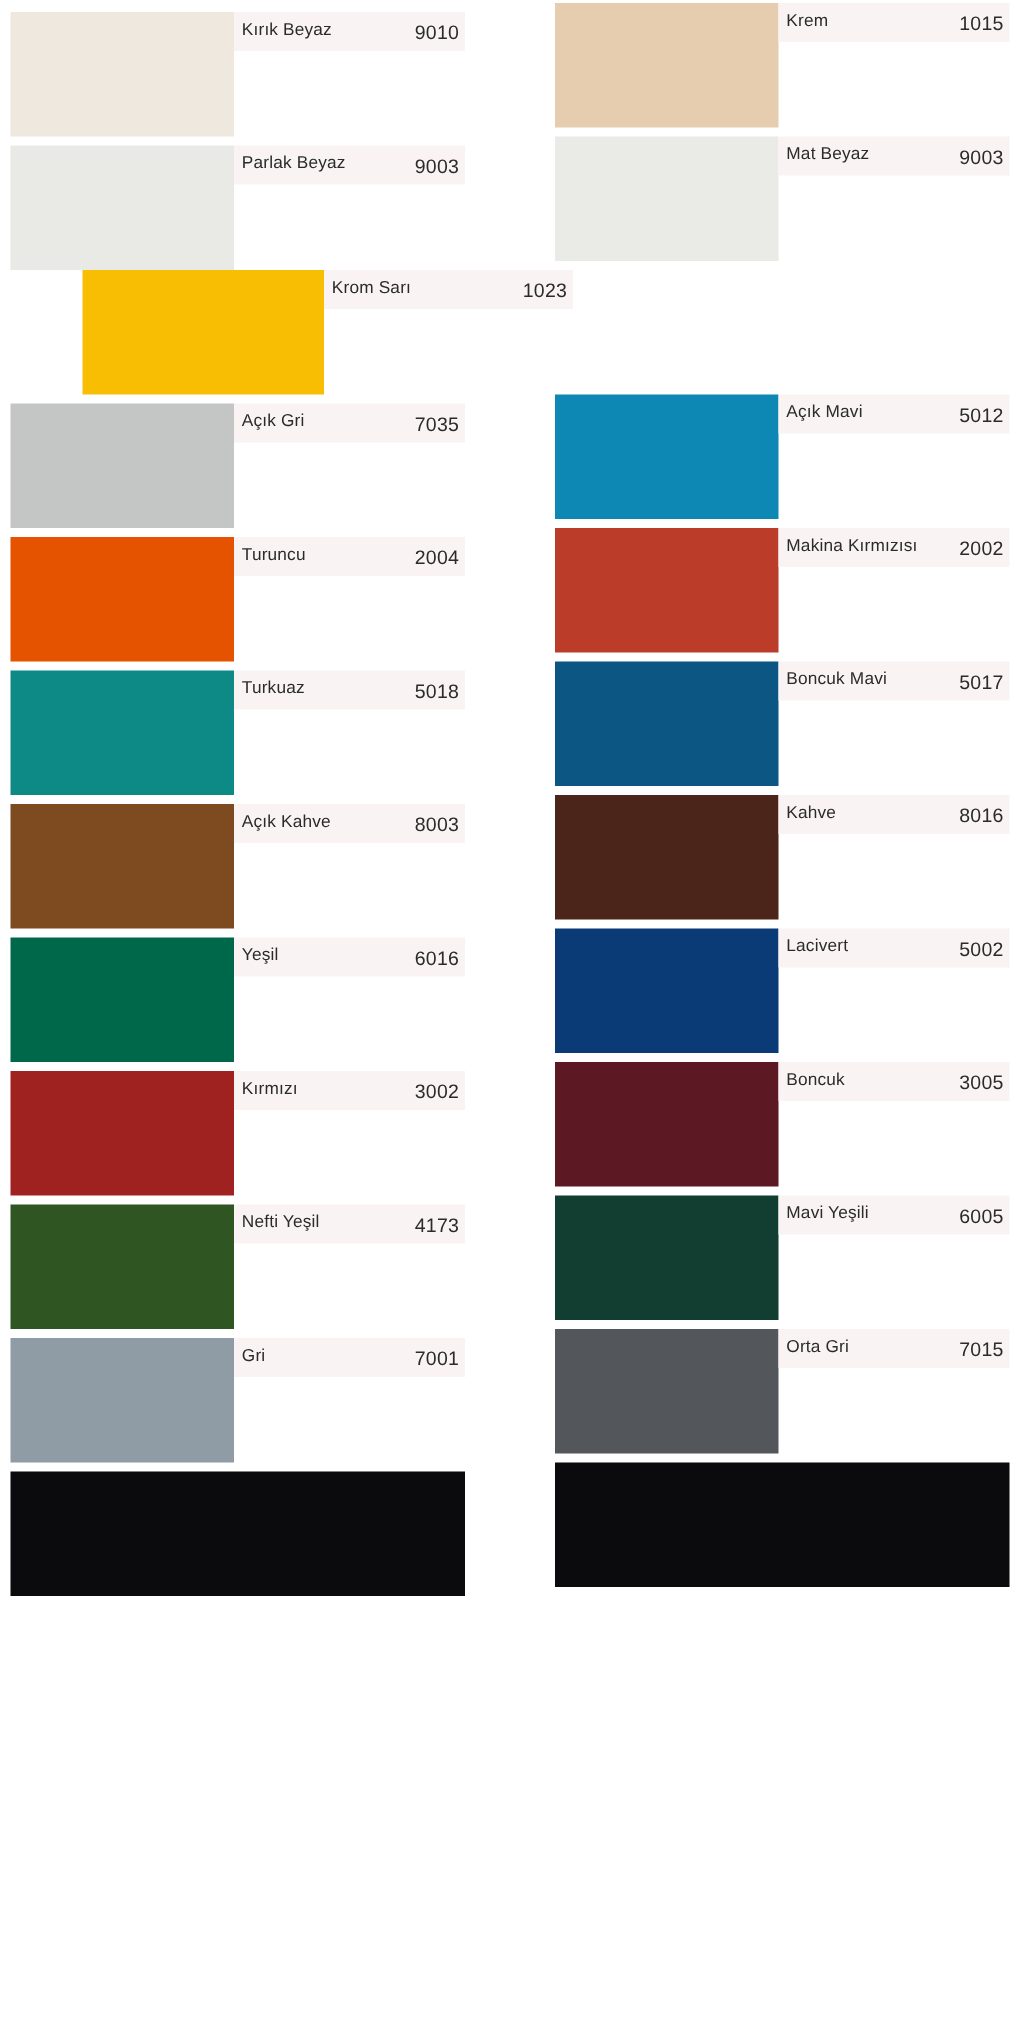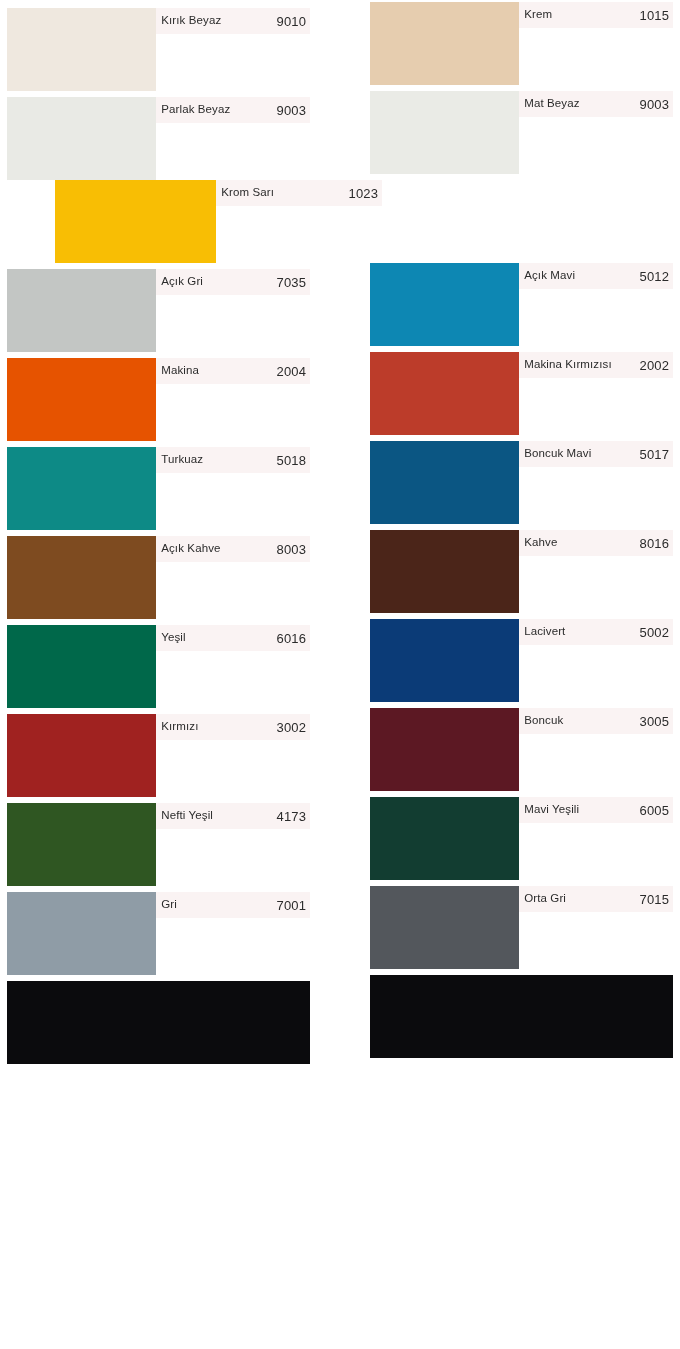--- a/index.html
+++ b/index.html
@@ -135,21 +135,21 @@
         <div class="swatch-label-band">
           <span class="swatch-name">Açık Mavi</span>
           <span class="swatch-code">5012</span>
         </div>
       </div>
     </div>
     <div class="swatch-row">
       <div class="swatch-card col-left">
         <div class="swatch-color" style="background: rgb(230, 83, 0);"></div>
         <div class="swatch-label-band">
-          <span class="swatch-name">Makina</span>
+          <span class="swatch-name">Turuncu</span>
           <span class="swatch-code">2004</span>
         </div>
       </div>
       <div class="swatch-card col-right">
         <div class="swatch-color" style="background: rgb(188, 60, 42);"></div>
         <div class="swatch-label-band">
           <span class="swatch-name">Makina Kırmızısı</span>
           <span class="swatch-code">2002</span>
         </div>
       </div>

